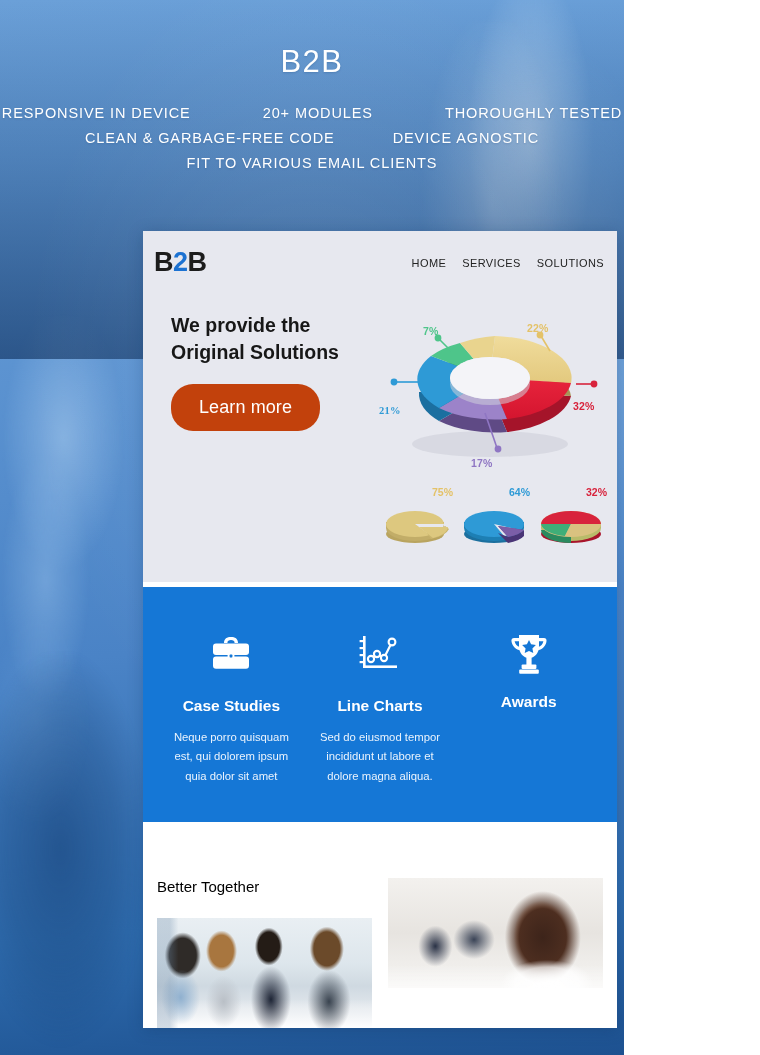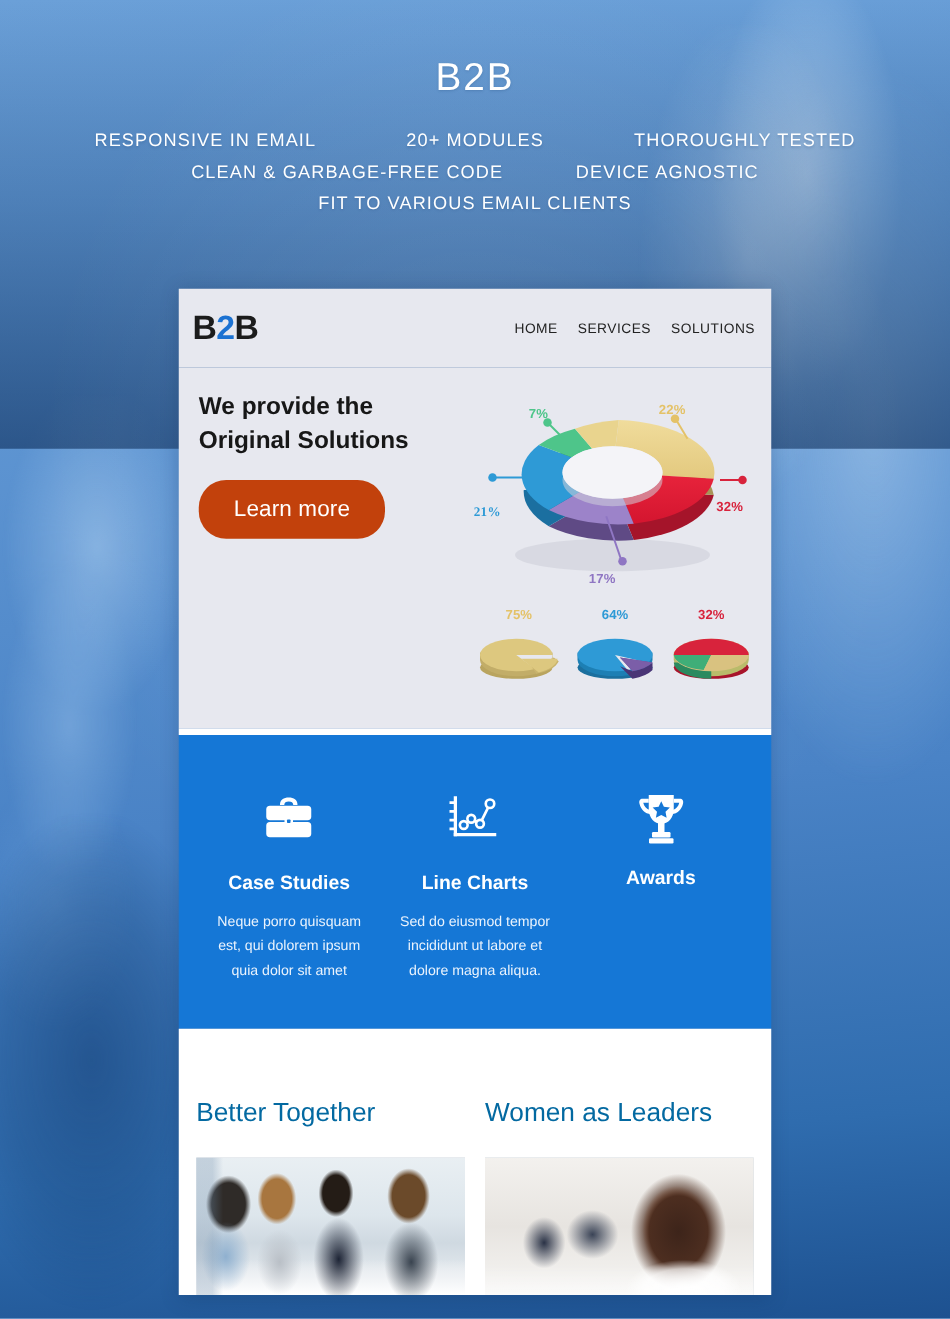--- a/index.html
+++ b/index.html
@@ -5,21 +5,21 @@
   * { box-sizing: border-box; margin: 0; padding: 0; }
   html, body {
     width: 760px; height: 1055px;
     font-family: "Liberation Sans", sans-serif;
     overflow: hidden;
   }
 
   
   #page {
     position: relative;
-    width: 760px; height: 1055px;
+    width: 624px; height: 1055px;
     background: #5a92cf;
     overflow: hidden;
   }
   .bg-layer { position: absolute; inset: 0; }
 
   
   .bg-base {
     background:
       linear-gradient(175deg, #6ba0d8 0%, #5e95d2 30%, #4a83c6 60%, #2f6cae 85%, #1d5190 100%);
   }
@@ -125,21 +125,21 @@
     color: #232323;
     letter-spacing: .4px;
     margin-left: 16px;
     cursor: pointer;
   }
 
   
   .hero {
     background: #e7e8ef;
     display: flex;
-    padding: 18px 10px 28px 16px;
+    padding: 18px 10px 28px 28px;
   }
   .hero-left { width: 232px; padding-left: 0px; }
   .hero-title {
     font-size: 19.5px;
     font-weight: 600;
     color: #171717;
     line-height: 1.38;
     margin-bottom: 18px;
   }
   .hero-text {
@@ -175,21 +175,21 @@
     letter-spacing: .2px;
   }
   .pct-22 { left: 152px; top: 6px;  color: #e4c268; text-align: right; }
   .pct-32 { left: 198px; top: 84px; color: #d8233c; }
   .pct-17 { left: 96px; top: 141px; color: #8f76c3; }
   .pct-21 { left: 4px;  top: 89px; color: #2e9ad6; font-family: Liberation Serif, serif; }
   .pct-7  { left: 48px; top: 9px;  color: #4ec58a; }
 
   
   .pies { display: flex; margin-top: 10px; margin-left: 2px; }
-  .pie-cell { width: 76px; text-align: center; }
+  .pie-cell { width: 76px; text-align: right; }
   .pie-cell + .pie-cell { margin-left: 1px; }
   .pie-label { font-size: 10.5px; font-weight: 700; margin-bottom: 2px; }
   .pie-label.gold { color: #e4c268; }
   .pie-label.blue { color: #2e9ad6; }
   .pie-label.red  { color: #d8233c; }
 
   
   .divider-white { height: 5px; background: #ffffff; }
   .features {
     background: #1577d6;
@@ -223,22 +223,22 @@
 
   
   .bottom {
     background: #ffffff;
     padding: 56px 14px 0 14px;
     display: flex;
     gap: 16px;
   }
   .bcol { flex: 1; }
   .bcol-title {
-    font-size: 21px;
-    color: #0369a1;
+    font-size: 15px;
+    color: #000000;
     font-weight: 400;
     margin-bottom: 23px;
   }
   .photo {
     width: 100%;
     height: 110px;
     overflow: hidden;
     position: relative;
     background: #cdd6de;
   }
@@ -294,21 +294,21 @@
   <div class="bg-layer bg-right-portrait-2"></div>
   <div class="bg-layer bg-left-portrait"></div>
   <div class="bg-layer bg-left-dark"></div>
   <div class="bg-layer bg-bottom-dark"></div>
   <div class="bg-layer bg-vignette"></div>
 
   <div class="promo">
     <div class="promo-logo">B2B</div>
 
     <div class="promo-row promo-row-1">
-      <span class="promo-item">RESPONSIVE IN EMAIL</span>
+      <span class="promo-item">RESPONSIVE IN DEVICE</span>
       <span class="promo-item">20+ MODULES</span>
       <span class="promo-item">THOROUGHLY TESTED</span>
     </div>
 
     <div class="promo-row promo-row-2">
       <span class="promo-item">CLEAN &amp; GARBAGE-FREE CODE</span>
       <span class="promo-item">DEVICE AGNOSTIC</span>
     </div>
 
     <div class="promo-row promo-row-3">
@@ -508,21 +508,20 @@
     </div>
 
     <div class="bottom">
       <div class="bcol">
         <div class="bcol-title">Better Together</div>
         <div class="photo">
           <div class="photo-meeting"></div>
         </div>
       </div>
       <div class="bcol">
-        <div class="bcol-title">Women as Leaders</div>
         <div class="photo">
           <div class="photo-leader"></div>
         </div>
       </div>
     </div>
 
   </div>
 </div>
 
 </body></html>

